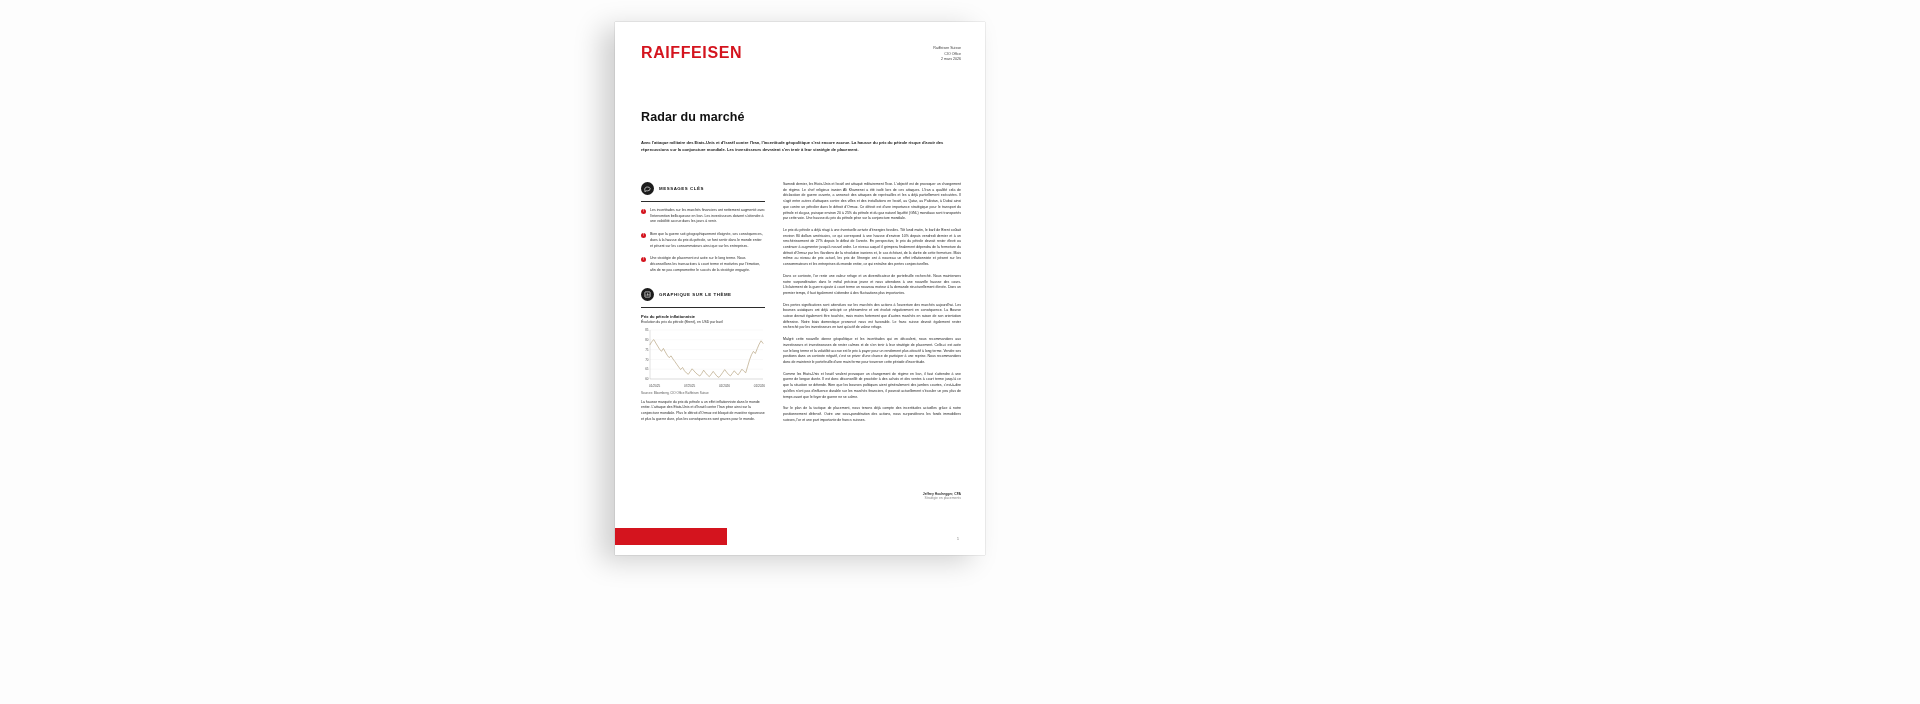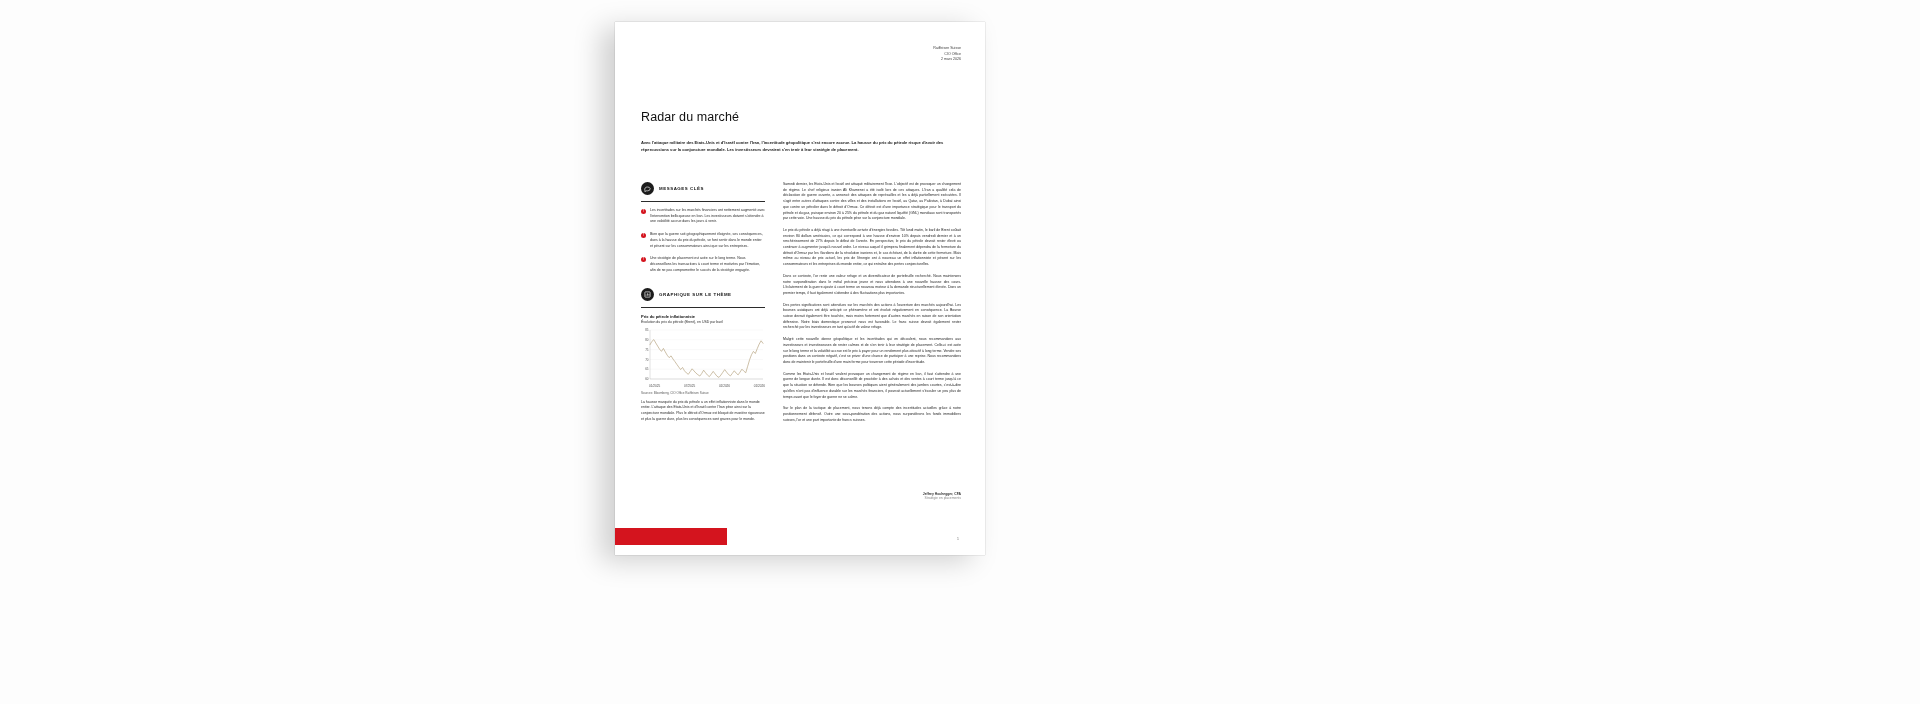--- a/index.html
+++ b/index.html
@@ -27,21 +27,21 @@
     color:#d4141e;font-weight:700;font-size:16px;letter-spacing:.6px;
     font-family:"Liberation Sans", sans-serif;
   }
   .hdr-meta{
     position:absolute;right:0;top:2px;text-align:right;
     font-size:3.6px;line-height:1.55;color:#3d3d3d;
   }
 
   .title{
     position:absolute;left:26px;top:88px;
-    font-size:12.5px;font-weight:400;color:#111;letter-spacing:.1px;text-align:right;
+    font-size:12.5px;font-weight:700;color:#111;letter-spacing:.1px;text-align:right;
   }
 
   .lead{
     position:absolute;left:26px;top:118px;width:318px;
     font-size:4.1px;line-height:1.62;font-weight:700;color:#1a1a1a;
     text-align:left;
   }
 
   
   .cols{position:absolute;left:26px;top:160px;width:320px;}
@@ -94,20 +94,21 @@
 </style>
 </head>
 <body>
 
 <div class="stage">
 
   <div class="page">
     <div class="page-inner">
 
       <div class="hdr">
+        <div class="logo">RAIFFEISEN</div>
         <div class="hdr-meta">
           <div>Raiffeisen Suisse</div>
           <div>CIO Office</div>
           <div>2 mars 2026</div>
         </div>
       </div>
 
       <div class="title">Radar du marché</div>
       <div class="lead">Avec l'attaque militaire des Etats-Unis et d'Israël contre l'Iran, l'incertitude géopolitique s'est encore accrue. La hausse du prix du pétrole risque d'avoir des répercussions sur la conjoncture mondiale. Les investisseurs devraient s'en tenir à leur stratégie de placement.</div>
 

